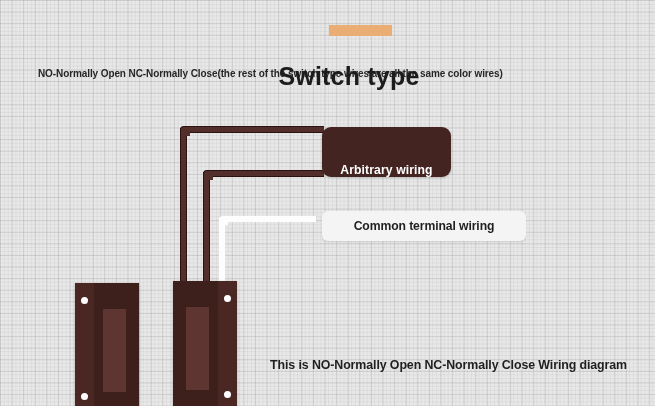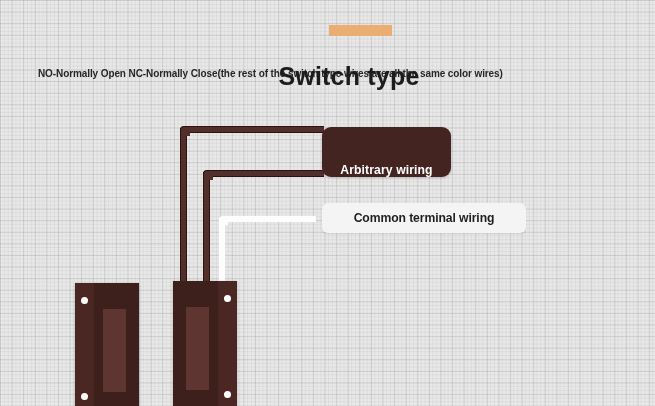--- a/index.html
+++ b/index.html
@@ -131,21 +131,21 @@
     color: #ffffff;
     font-size: 12.2px;
     font-weight: 700;
     letter-spacing: 0.1px;
     white-space: nowrap;
   }
 
   #common-box {
     position: absolute;
     left: 322px;
-    top: 203px;
+    top: 211px;
     width: 204px;
     height: 30px;
     background: #f4f4f4;
     border-radius: 6px;
     display: flex;
     align-items: center;
     justify-content: center;
     box-shadow: 0 1px 2px rgba(0,0,0,0.10);
   }
   #common-label {
@@ -250,14 +250,15 @@
     <div class="inner-panel panel-left"></div>
   </div>
 
   <div class="switch-device" id="switch-right">
     <div class="screw-strip strip-right"></div>
     <div class="screw" style="right:6px; top:14px;"></div>
     <div class="screw" style="right:6px; top:110px;"></div>
     <div class="inner-panel panel-right"></div>
   </div>
 
+  <div id="caption">This is NO-Normally Open NC-Normally Close Wiring diagram</div>
 
 </div>
 
 </body></html>

